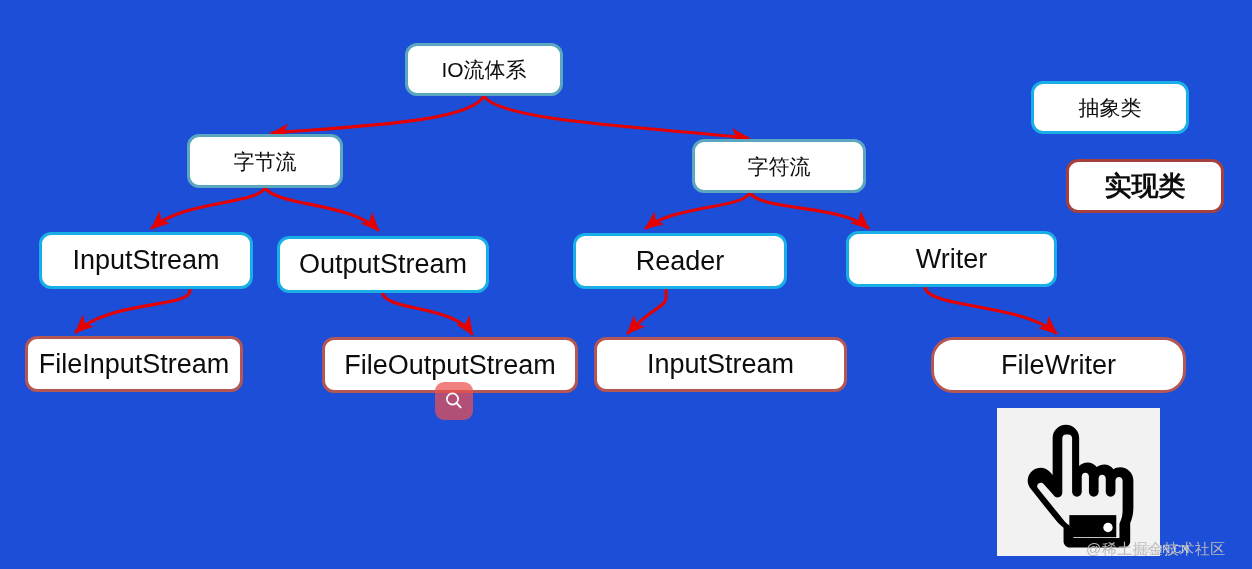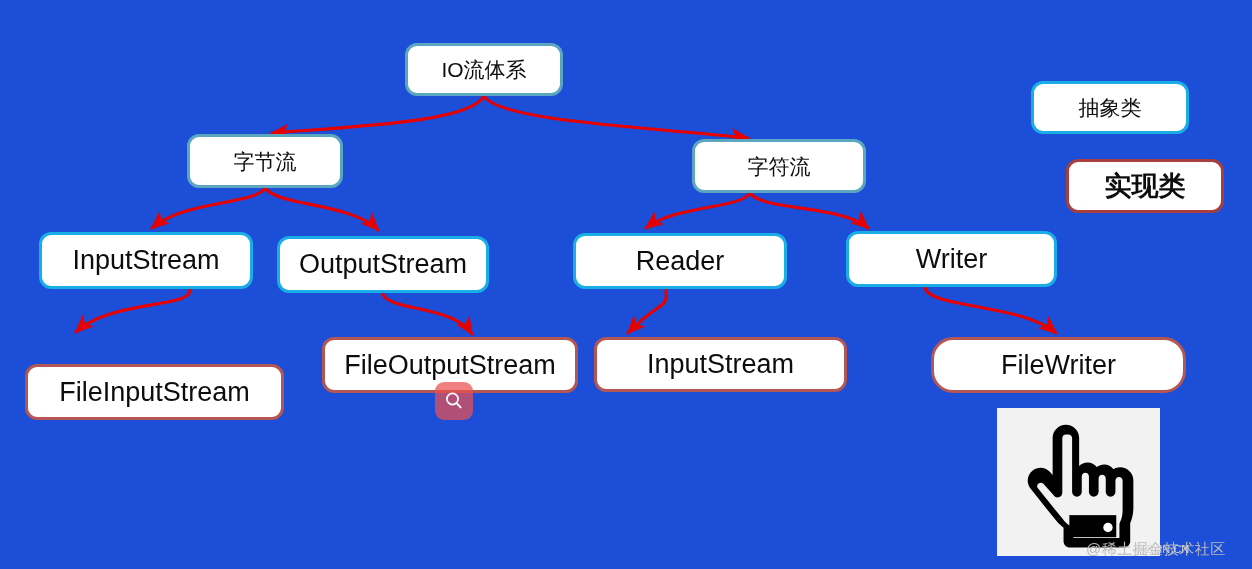--- a/index.html
+++ b/index.html
@@ -166,21 +166,21 @@
   </div>
 
   <div class="node n-abs" style="left:573px; top:233px; width:214px; height:56px;">
     <span>Reader</span>
   </div>
 
   <div class="node n-abs" style="left:846px; top:231px; width:211px; height:56px;text-align:right;">
     <span>Writer</span>
   </div>
 
-  <div class="node n-impl" style="left:25px; top:336px; width:259px; height:56px;margin-top:28px;">
+  <div class="node n-impl" style="left:25px; top:336px; width:218px; height:56px;">
     <span>FileInputStream</span>
   </div>
 
   <div class="node n-impl" style="left:322px; top:337px; width:256px; height:56px;">
     <span>FileOutputStream</span>
   </div>
 
   <div class="node n-impl" style="left:594px; top:337px; width:253px; height:55px;">
     <span>InputStream</span>
   </div>

